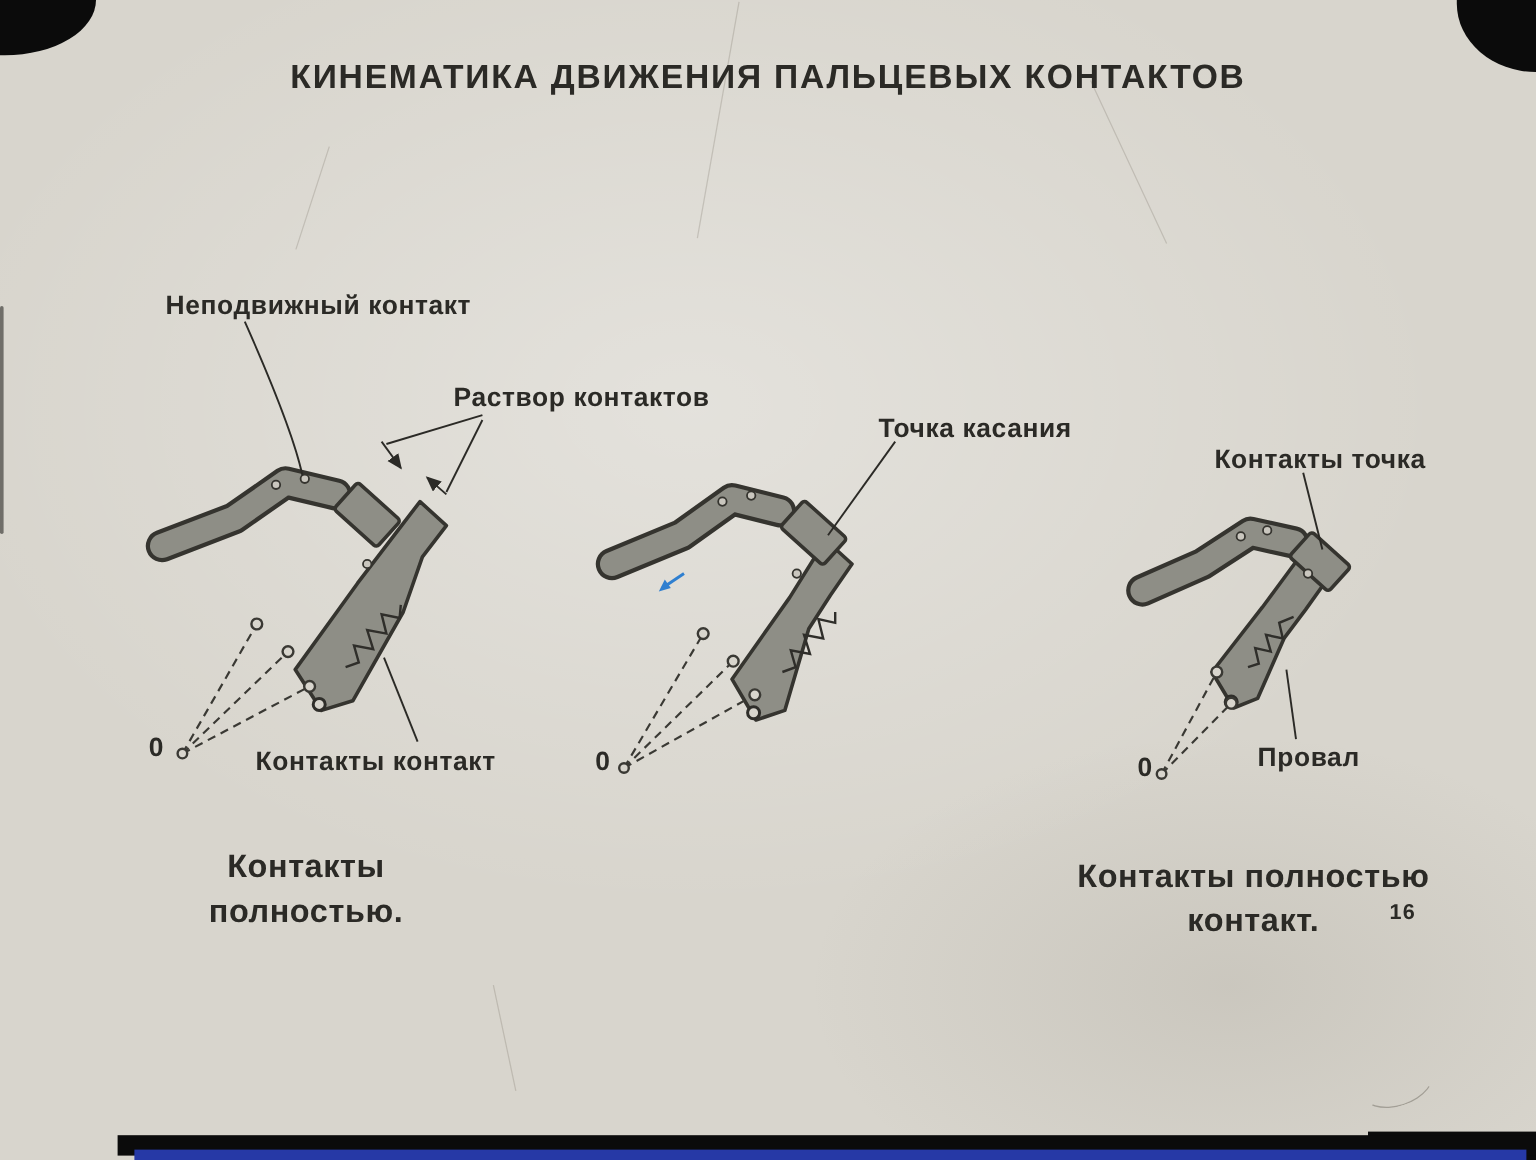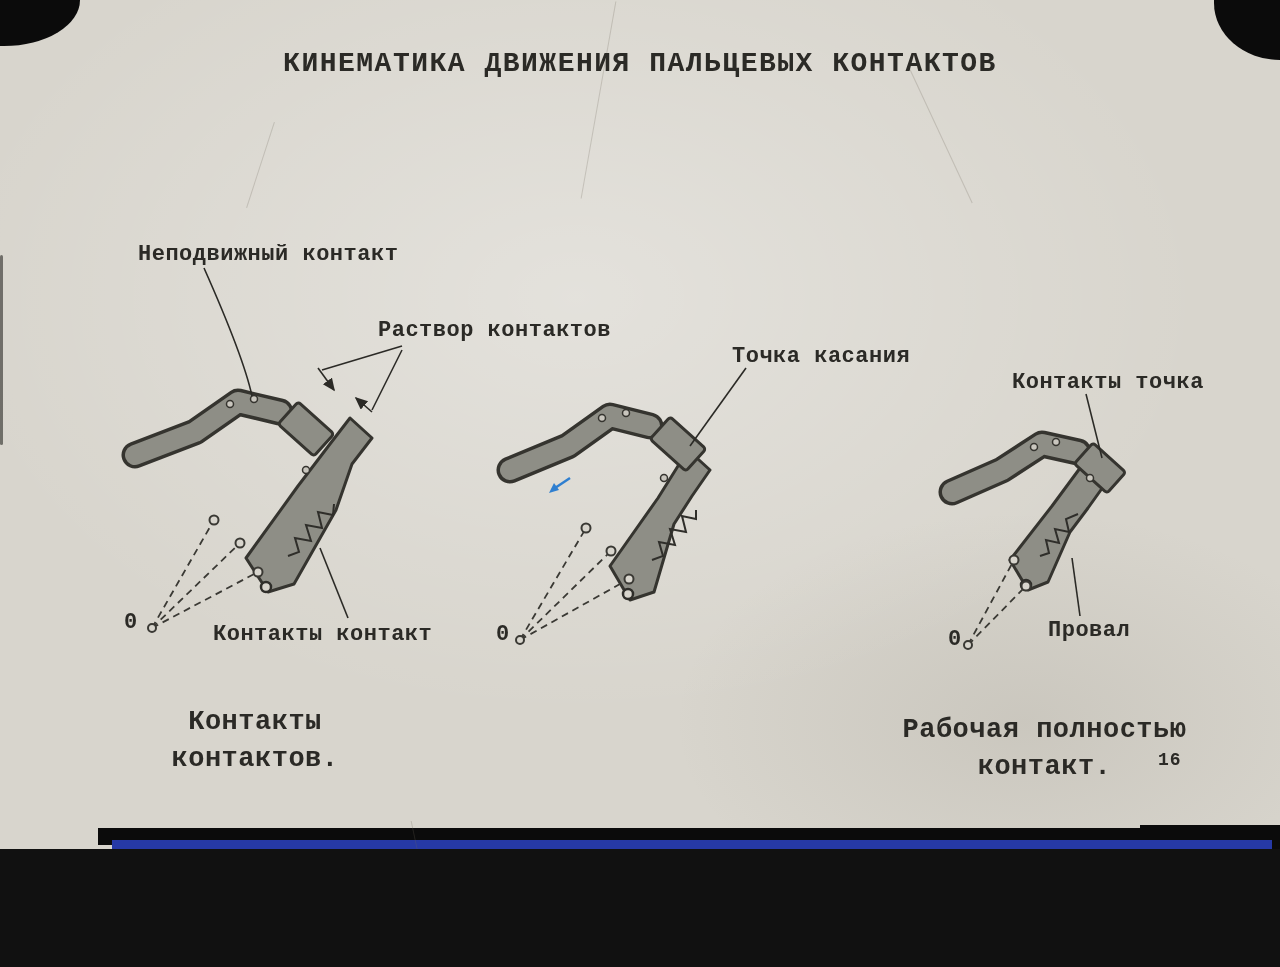--- a/index.html
+++ b/index.html
@@ -1,18 +1,18 @@
 <!DOCTYPE html>
 <html><head>
 <meta charset="utf-8">
 <style>
   html,body { margin:0; padding:0; background:#111; }
   .page {
-    position:relative; width:1280px; height:849px; overflow:hidden;
-    font-family:Liberation Mono, monospace; color:#2b2a26;
+    position:relative; width:1280px; height:967px; overflow:hidden;
+    font-family:Liberation Sans, sans-serif; color:#2b2a26;
     background:
       radial-gradient(ellipse 900px 600px at 45% 35%, rgba(255,255,255,.30), transparent 70%),
       radial-gradient(ellipse 500px 300px at 80% 85%, rgba(120,114,100,.14), transparent 70%),
       #d8d5cd;
   }
   
   .corner { position:absolute; background:#0b0b0b; }
   .corner.tl { left:0; top:0; width:80px; height:46px; border-bottom-right-radius:95% 100%; }
   .corner.tr { right:0; top:0; width:66px; height:60px; border-bottom-left-radius:100% 95%; }
   .corner.br { right:0; bottom:0; width:140px; height:24px; }
@@ -173,21 +173,21 @@
   <div class="lbl" style="left:1012px; top:370px">Контакты точка</div>
   <div class="lbl" style="left:213px; top:622px">Контакты контакт</div>
   <div class="lbl" style="left:1048px; top:618px">Провал</div>
 
   <div class="origin" style="left:124px; top:610px">0</div>
   <div class="origin" style="left:496px; top:622px">0</div>
   <div class="origin" style="left:948px; top:627px">0</div>
 
   <div class="caption" style="left:95px; top:704px; width:320px">
     <div>Контакты</div>
-    <div>контактов.</div>
+    <div>полностью.</div>
   </div>
   <div class="caption" style="left:872px; top:712px; width:345px">
-    <div>Рабочая полностью</div>
+    <div>Контакты полностью</div>
     <div>контакт.</div>
   </div>
 
   <div class="pageno">16</div>
 </div>
 
 </body></html>

